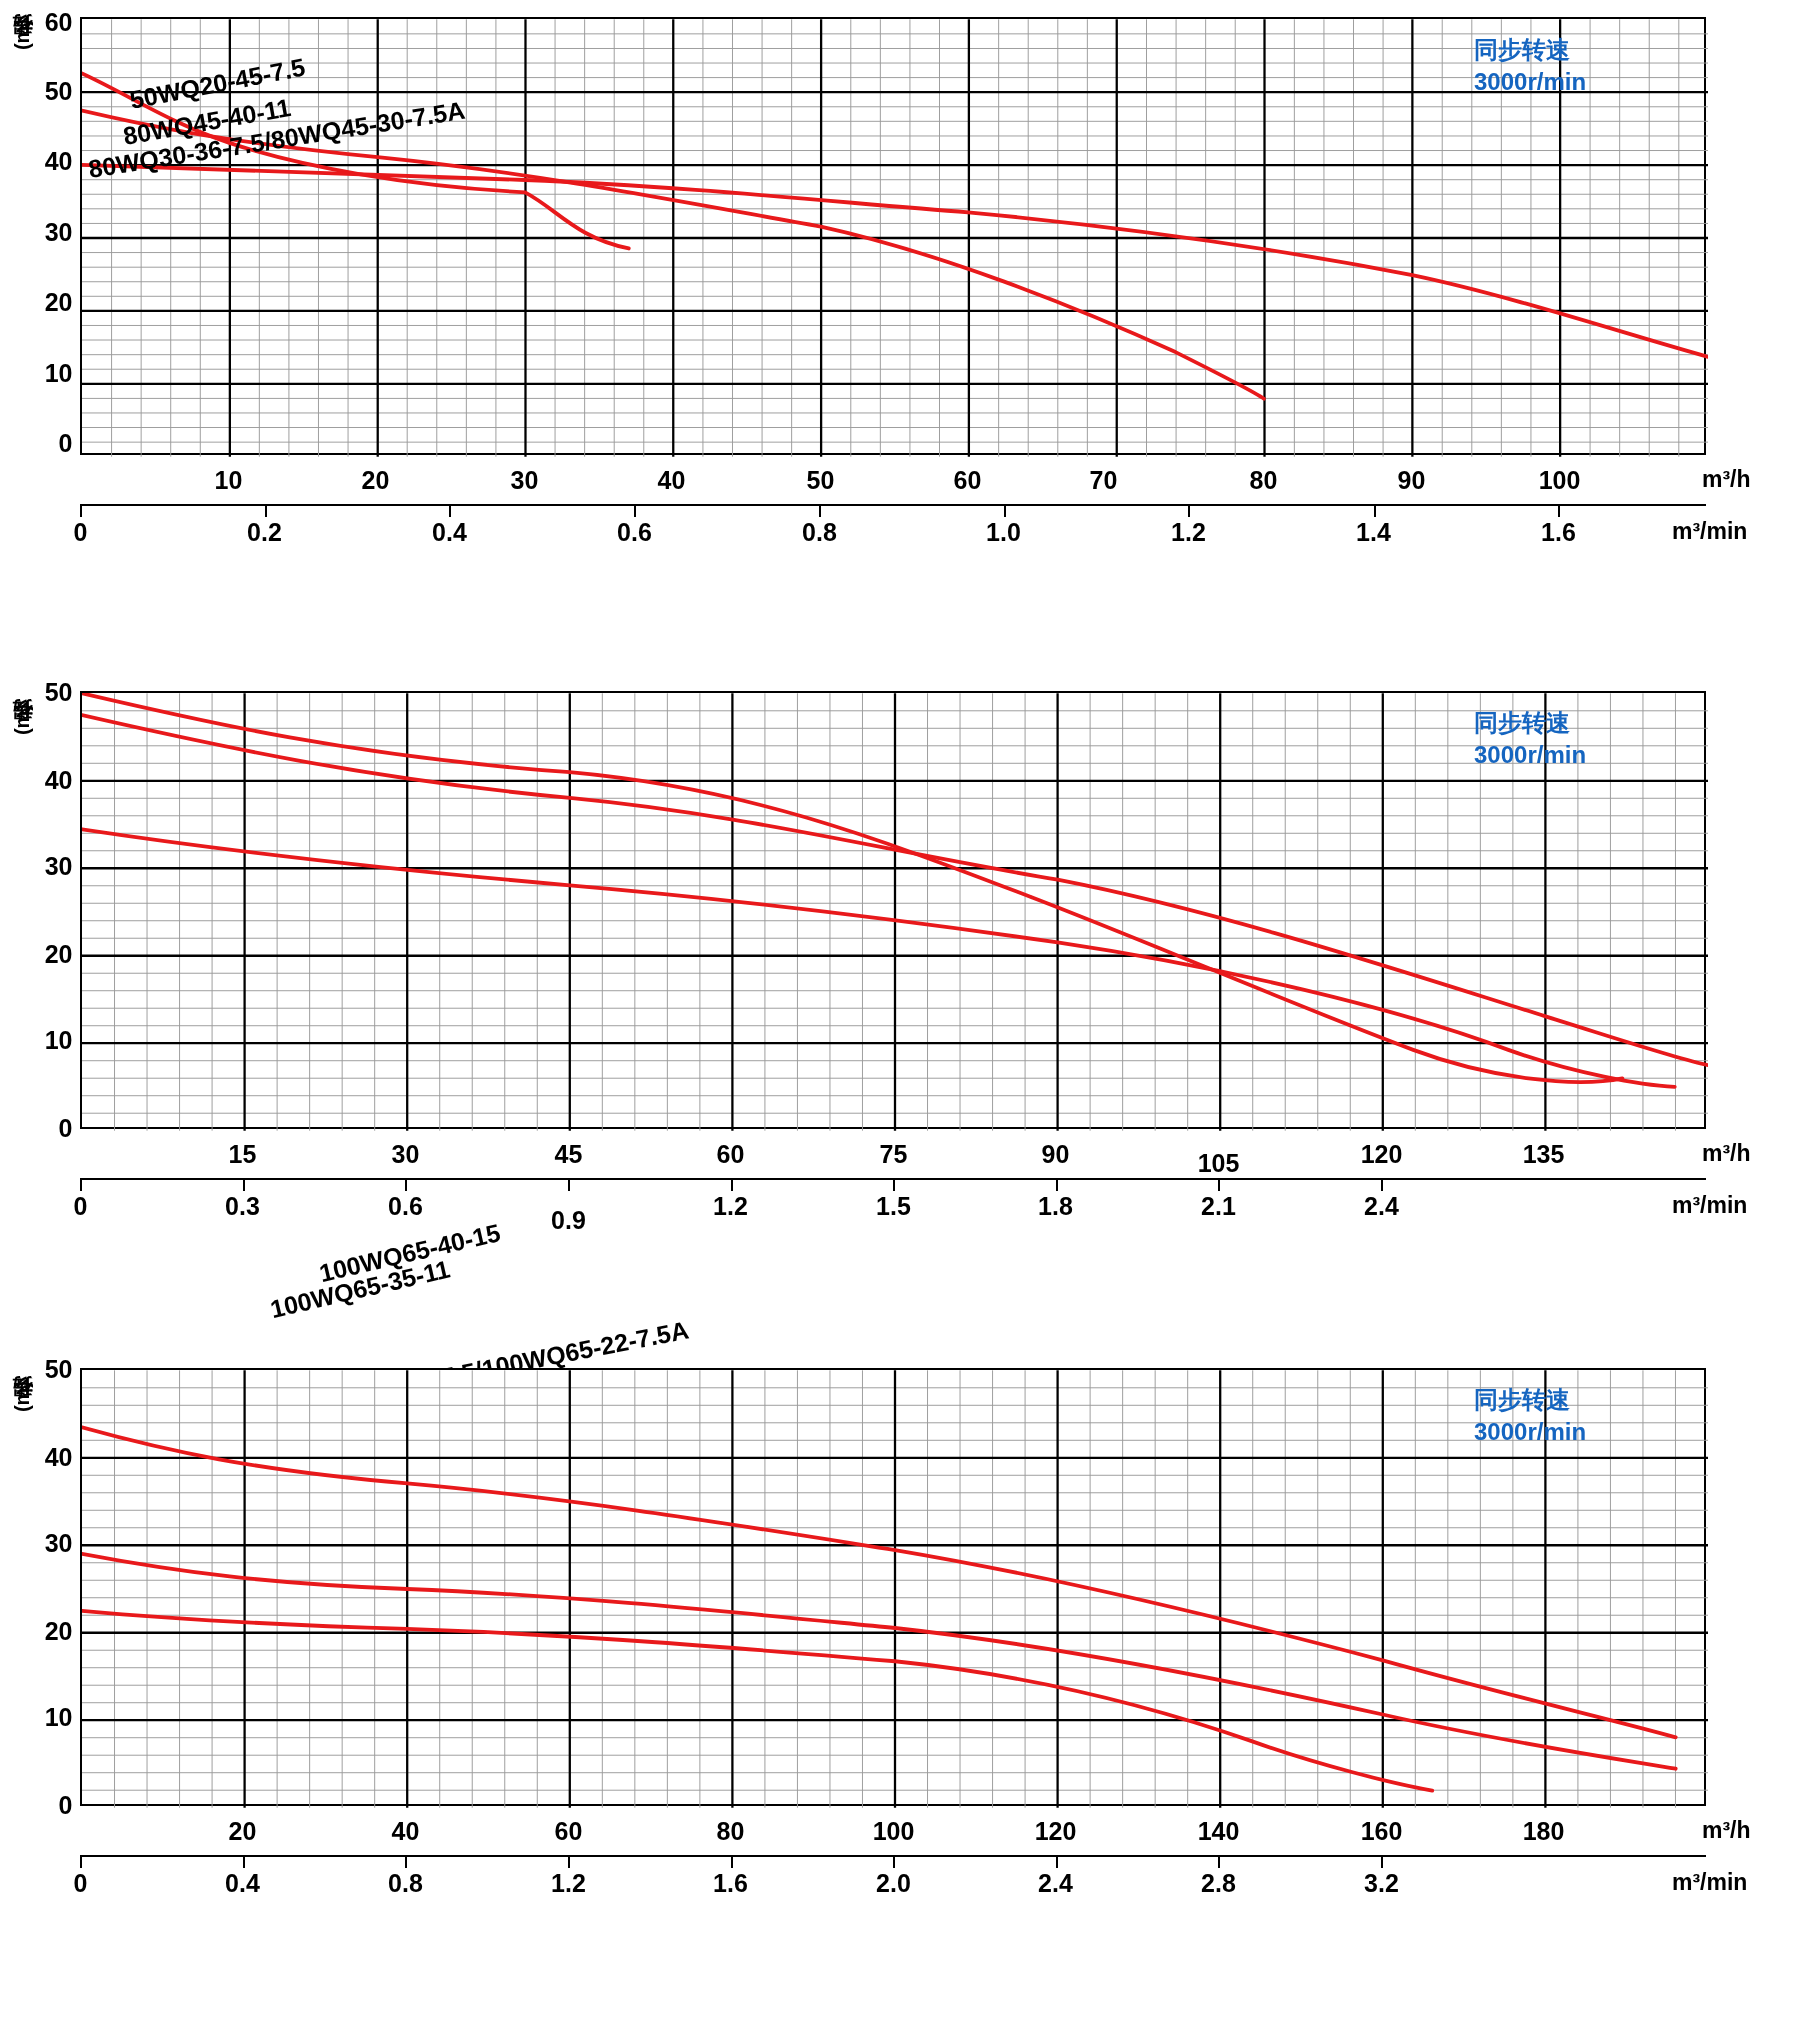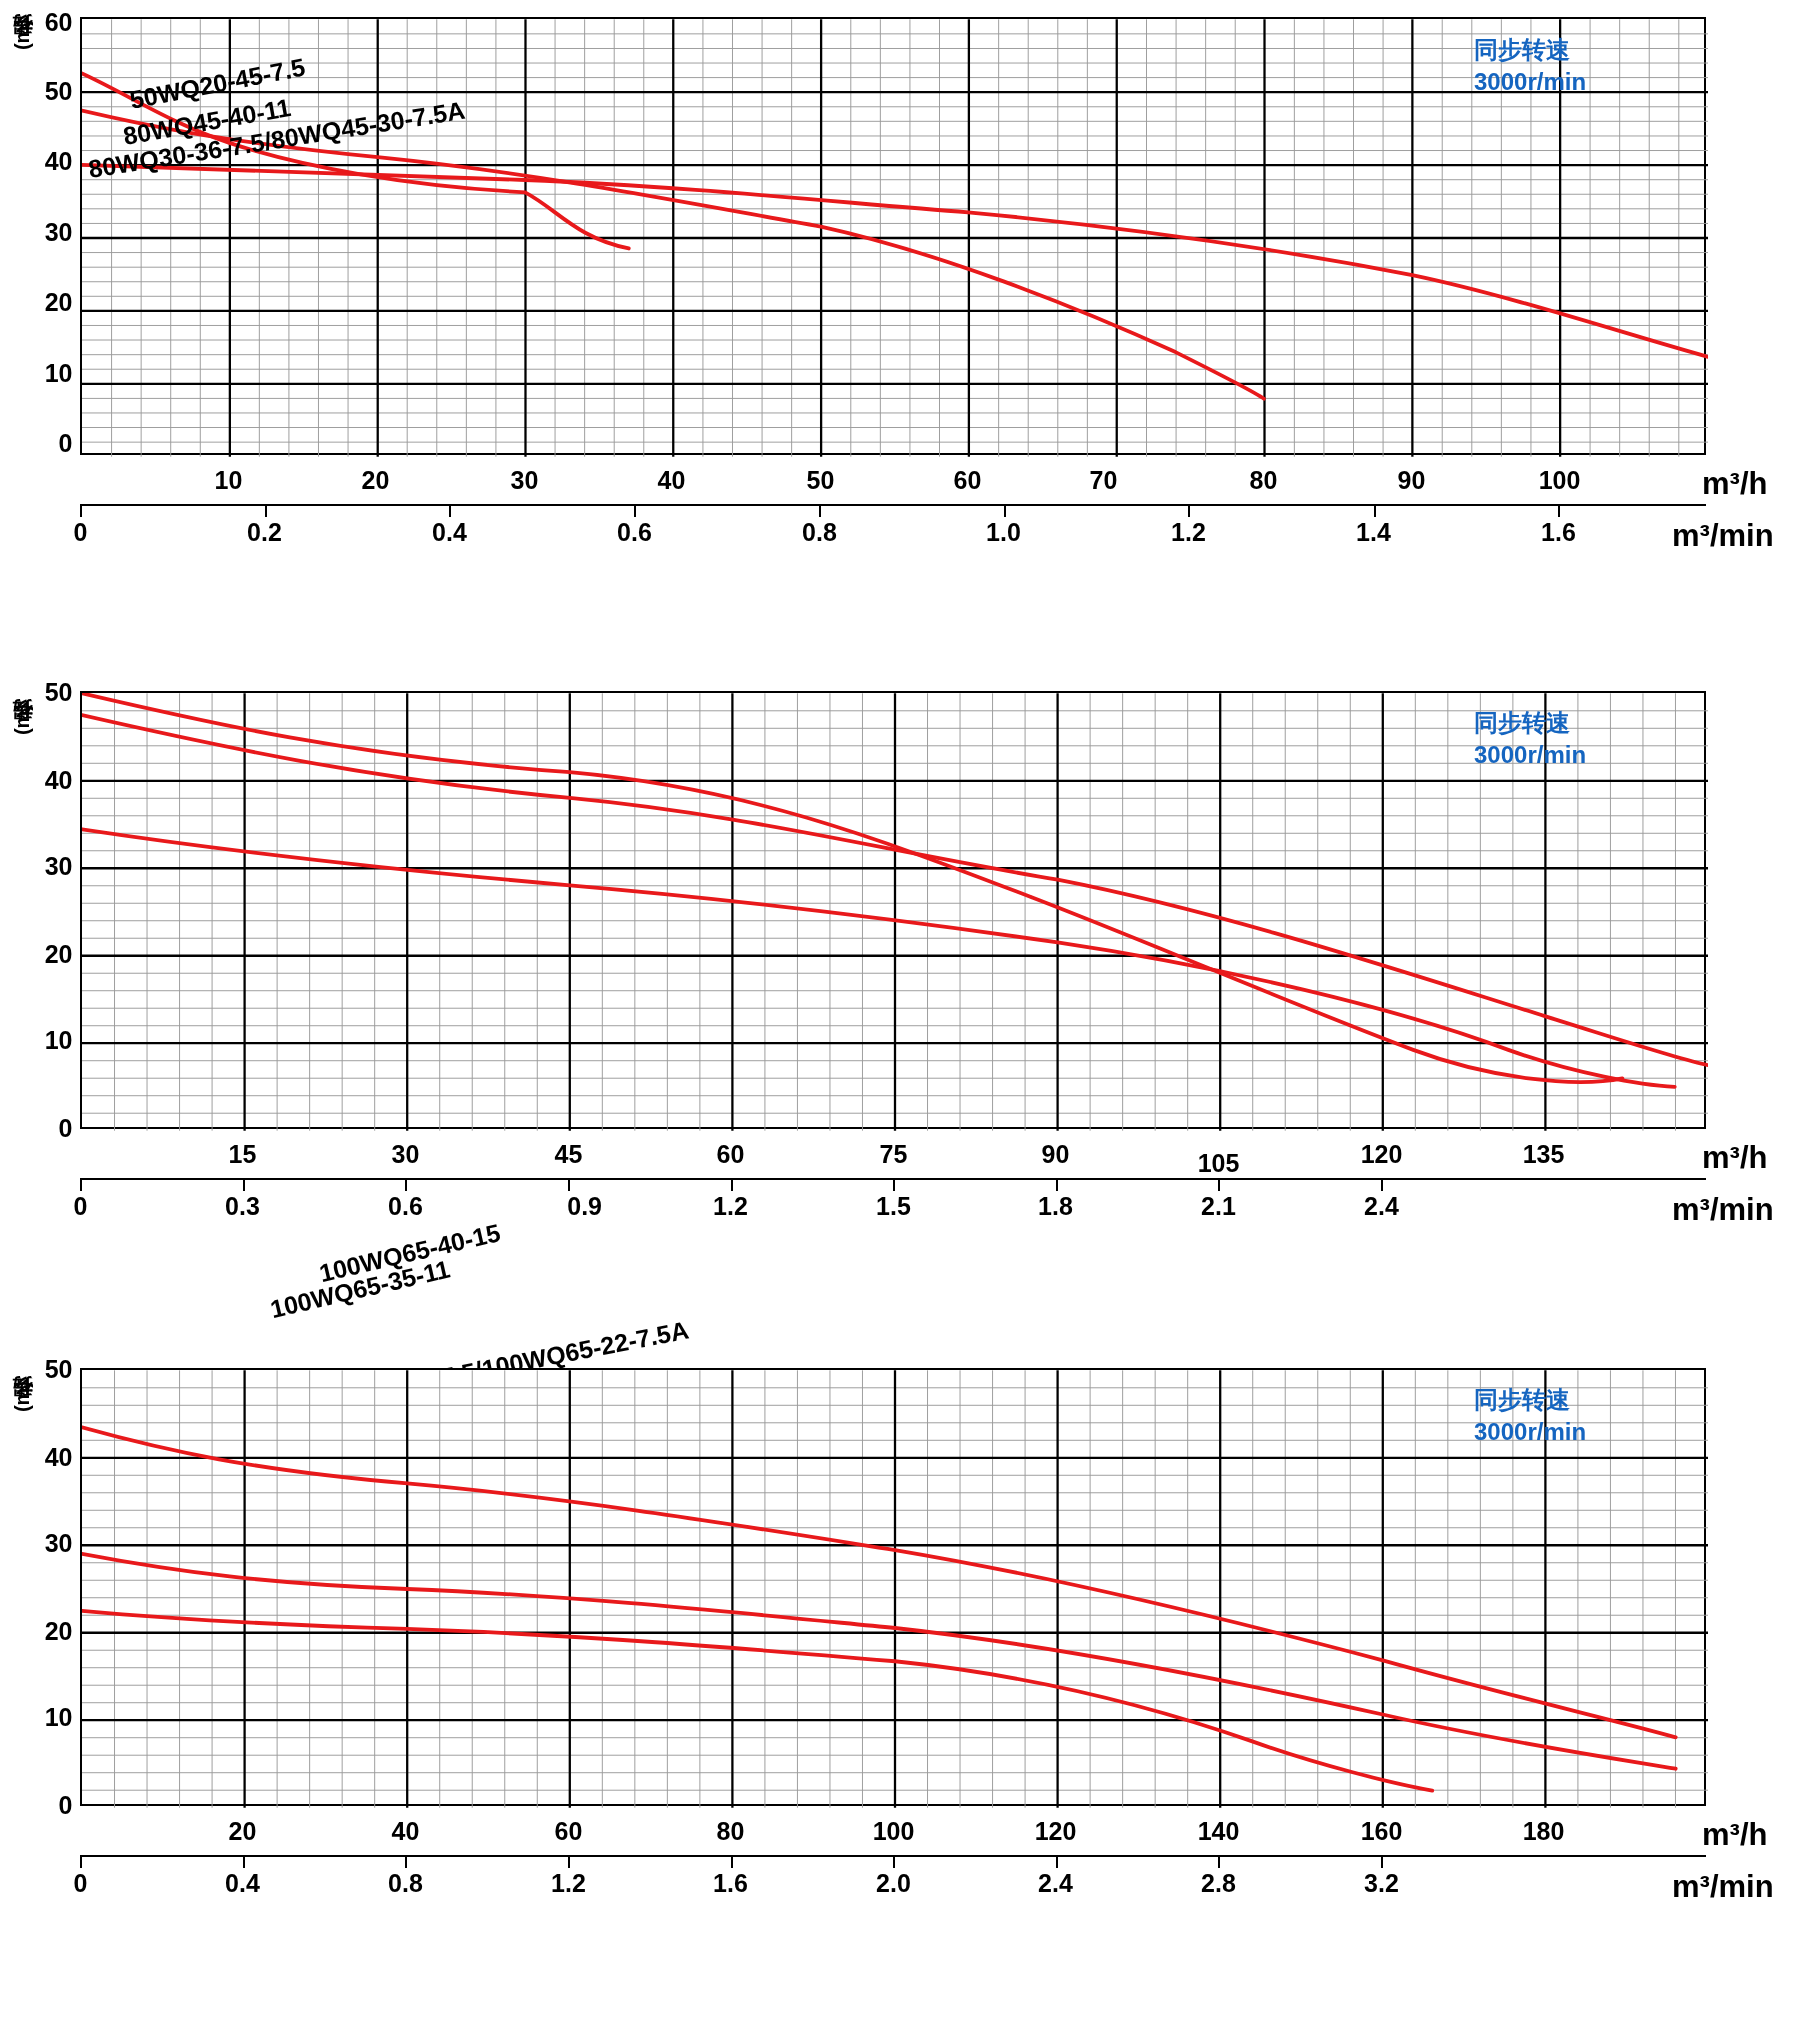--- a/index.html
+++ b/index.html
@@ -28,21 +28,21 @@
     width:44px;
   }
   .xtick{
     position:absolute;
     font-size:25px;font-weight:bold;
     text-align:center;
     width:67px;
   }
   .xunit{
     position:absolute;
-    font-size:31px;font-weight:bold;
+    font-size:23px;font-weight:bold;
     white-space:nowrap;
   }
   .axis2{
     position:absolute;
     border-top:2.9px solid #000;
     height:0;
   }
   .axis2 .tick{
     position:absolute;
     top:0;
@@ -367,21 +367,21 @@
       <div class="tick" style="left:651px;"></div>
       <div class="tick" style="left:813px;"></div>
       <div class="tick" style="left:976px;"></div>
       <div class="tick" style="left:1138px;"></div>
       <div class="tick" style="left:1301px;"></div>
     </div>
 
     <div class="xtick" style="left:47px;top:509px;">0</div>
     <div class="xtick" style="left:209px;top:509px;">0.3</div>
     <div class="xtick" style="left:372px;top:509px;">0.6</div>
-    <div class="xtick" style="left:535px;top:509px;text-align:right;">0.9</div>
+    <div class="xtick" style="left:535px;top:523px;">0.9</div>
     <div class="xtick" style="left:697px;top:509px;">1.2</div>
     <div class="xtick" style="left:860px;top:509px;">1.5</div>
     <div class="xtick" style="left:1022px;top:509px;">1.8</div>
     <div class="xtick" style="left:1185px;top:509px;">2.1</div>
     <div class="xtick" style="left:1348px;top:509px;">2.4</div>
     <div class="xunit" style="left:1672px;top:509px;">m³/min</div>
   </div>
 
   <div class="chart-block" style="position:absolute;left:0;top:1360px;width:1812px;height:665px;">
 

